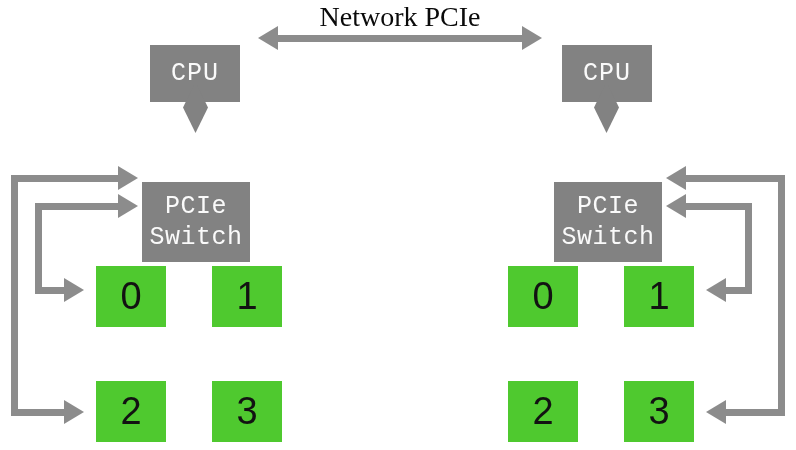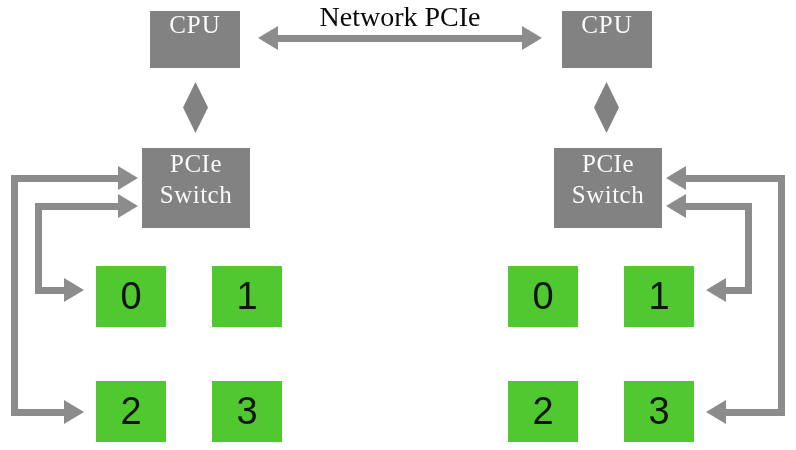--- a/index.html
+++ b/index.html
@@ -1,23 +1,24 @@
 <!DOCTYPE html>
 <html style="--box-gray: #828282; --arrow-gray: #8C8C8C; --gpu-green: #4FC92F; --box-text: #FAFAFA; --label-text: #0A0A0A;"><head>
 <meta charset="utf-8">
 <style>
   html,body{margin:0;padding:0;background:#ffffff;}
   .canvas{
     position:relative;width:796px;height:450px;background:#ffffff;
     overflow:hidden;font-family:"Liberation Serif",serif;
   }
   .box{
-    position:absolute;display:flex;align-items:flex-start;justify-content:center;
+    position:absolute;display:flex;align-items:center;justify-content:center;
     background:var(--box-gray,#828282);color:var(--box-text,#fafafa);
-    font-family:Liberation Serif, serif;
+    font-family:Liberation Mono, monospace;
+    margin-top:34px;
   }
   .cpu{width:90px;height:57px;font-size:25px;letter-spacing:1px;}
   .switch{width:108px;height:80px;font-size:25px;letter-spacing:.5px;}
   .switch .stack{text-align:center;line-height:31px;}
   .gpu{
     position:absolute;width:70px;height:61px;background:var(--gpu-green,#4fc92f);
     display:flex;align-items:center;justify-content:center;
     font-family:"Liberation Sans",sans-serif;font-size:38px;color:#121212;
   }
   .shaft{position:absolute;background:var(--arrow-gray,#8c8c8c);}

